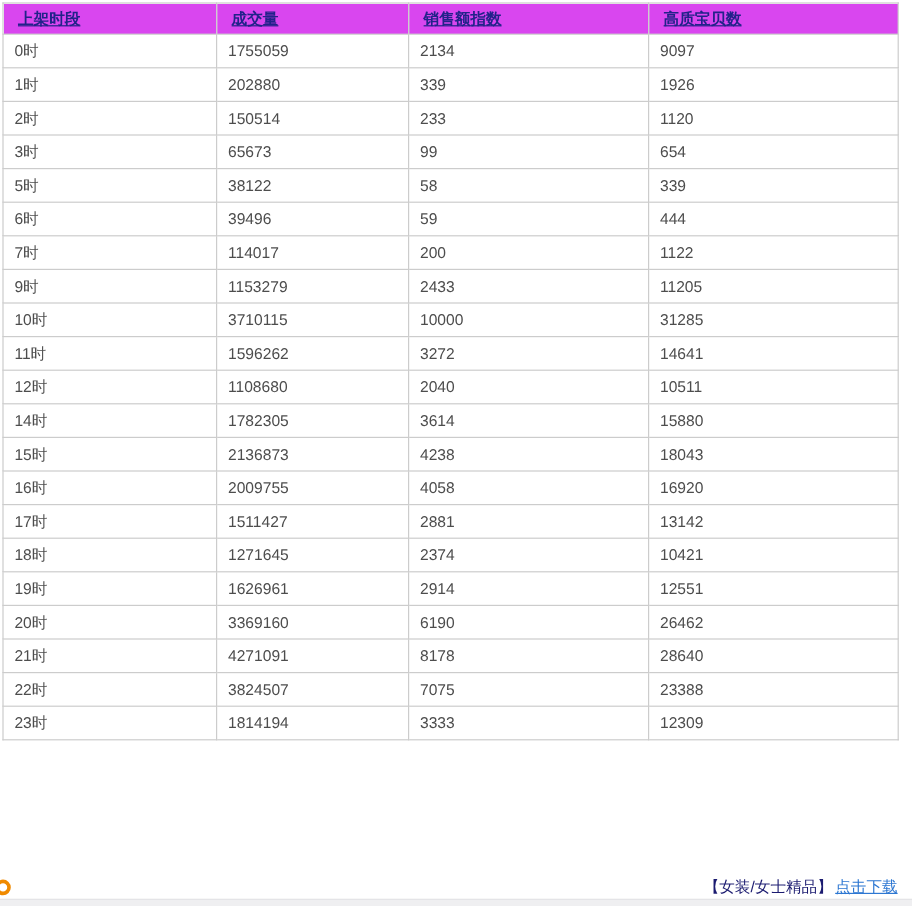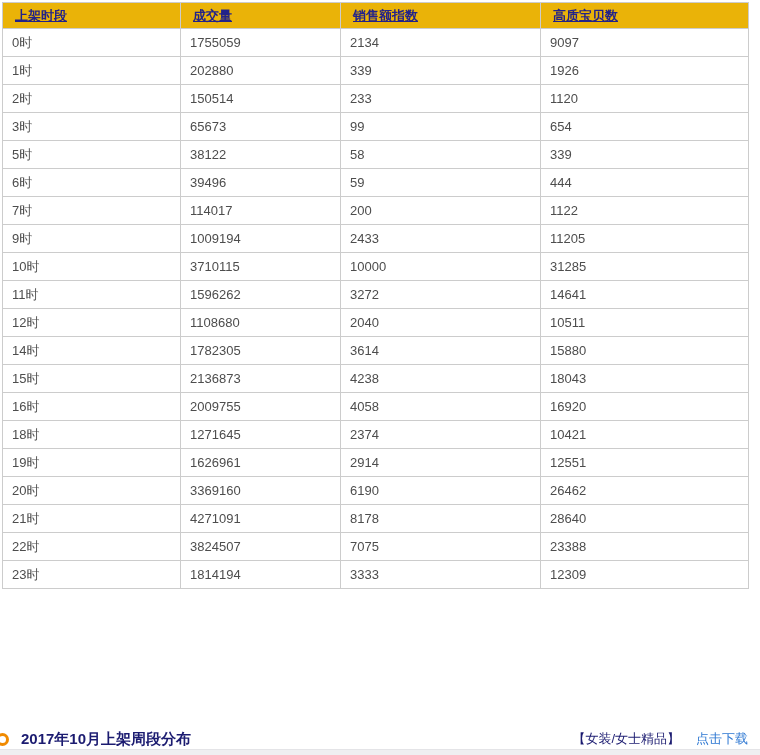--- a/index.html
+++ b/index.html
@@ -10,21 +10,21 @@
   }
   .table-wrap{position:absolute;left:2px;top:2px;width:746px;}
   table.report{border-collapse:collapse;width:746px;table-layout:fixed;}
   table.report th, table.report td{
     border:1px solid #ccc;
     text-align:left;vertical-align:middle;
     font-size:13px;
     overflow:hidden;white-space:nowrap;
   }
   table.report th{
-    background:#eab308;
+    background:#d946ef;
     height:25px;
     padding:0 0 0 12px;
   }
   table.report th a{
     color:#22228a;font-weight:bold;text-decoration:underline;cursor:pointer;
   }
   table.report td{
     background:#fff;color:#4d4d4d;
     height:27px;
     padding:0 0 0 9px;
@@ -39,21 +39,21 @@
   }
   .section-title{
     margin-left:12px;font-size:15px;font-weight:bold;color:#1b1b70;
     flex:0 0 auto;
   }
   .footer-right{
     margin-left:auto;display:flex;align-items:center;font-size:13px;text-align:center;
   }
   .category-label{color:#1b1b70;}
   .download-link{
-    color:#2d77d2;margin-left:16px;cursor:pointer;
+    color:#2d77d2;text-decoration:underline;margin-left:2px;cursor:pointer;
   }
   .next-section-bar{
     position:absolute;left:0;bottom:0;width:760px;height:6px;
     background:#efeff1;border-top:1px solid #e4e4e7;box-sizing:border-box;
   }
 </style>
 </head>
 <body>
 
 <div class="table-wrap">
@@ -110,21 +110,21 @@
     <td>444</td>
   </tr>
         <tr>
     <td>7时</td>
     <td>114017</td>
     <td>200</td>
     <td>1122</td>
   </tr>
         <tr>
     <td>9时</td>
-    <td>1009194</td>
+    <td>1153279</td>
     <td>2433</td>
     <td>11205</td>
   </tr>
         <tr>
     <td>10时</td>
     <td>3710115</td>
     <td>10000</td>
     <td>31285</td>
   </tr>
         <tr>
@@ -151,20 +151,26 @@
     <td>4238</td>
     <td>18043</td>
   </tr>
         <tr>
     <td>16时</td>
     <td>2009755</td>
     <td>4058</td>
     <td>16920</td>
   </tr>
         <tr>
+    <td>17时</td>
+    <td>1511427</td>
+    <td>2881</td>
+    <td>13142</td>
+  </tr>
+        <tr>
     <td>18时</td>
     <td>1271645</td>
     <td>2374</td>
     <td>10421</td>
   </tr>
         <tr>
     <td>19时</td>
     <td>1626961</td>
     <td>2914</td>
     <td>12551</td>
@@ -192,20 +198,19 @@
     <td>1814194</td>
     <td>3333</td>
     <td>12309</td>
   </tr>
       </tbody>
   </table>
 </div>
 
 <div class="section-footer">
   <span class="bullet"></span>
-  <span class="section-title">2017年10月上架周段分布</span>
   <span class="footer-right">
     <span class="category-label">【女装/女士精品】</span>
     <a class="download-link">点击下载</a>
   </span>
 </div>
 
 <div class="next-section-bar"></div>
 
 </body></html>

